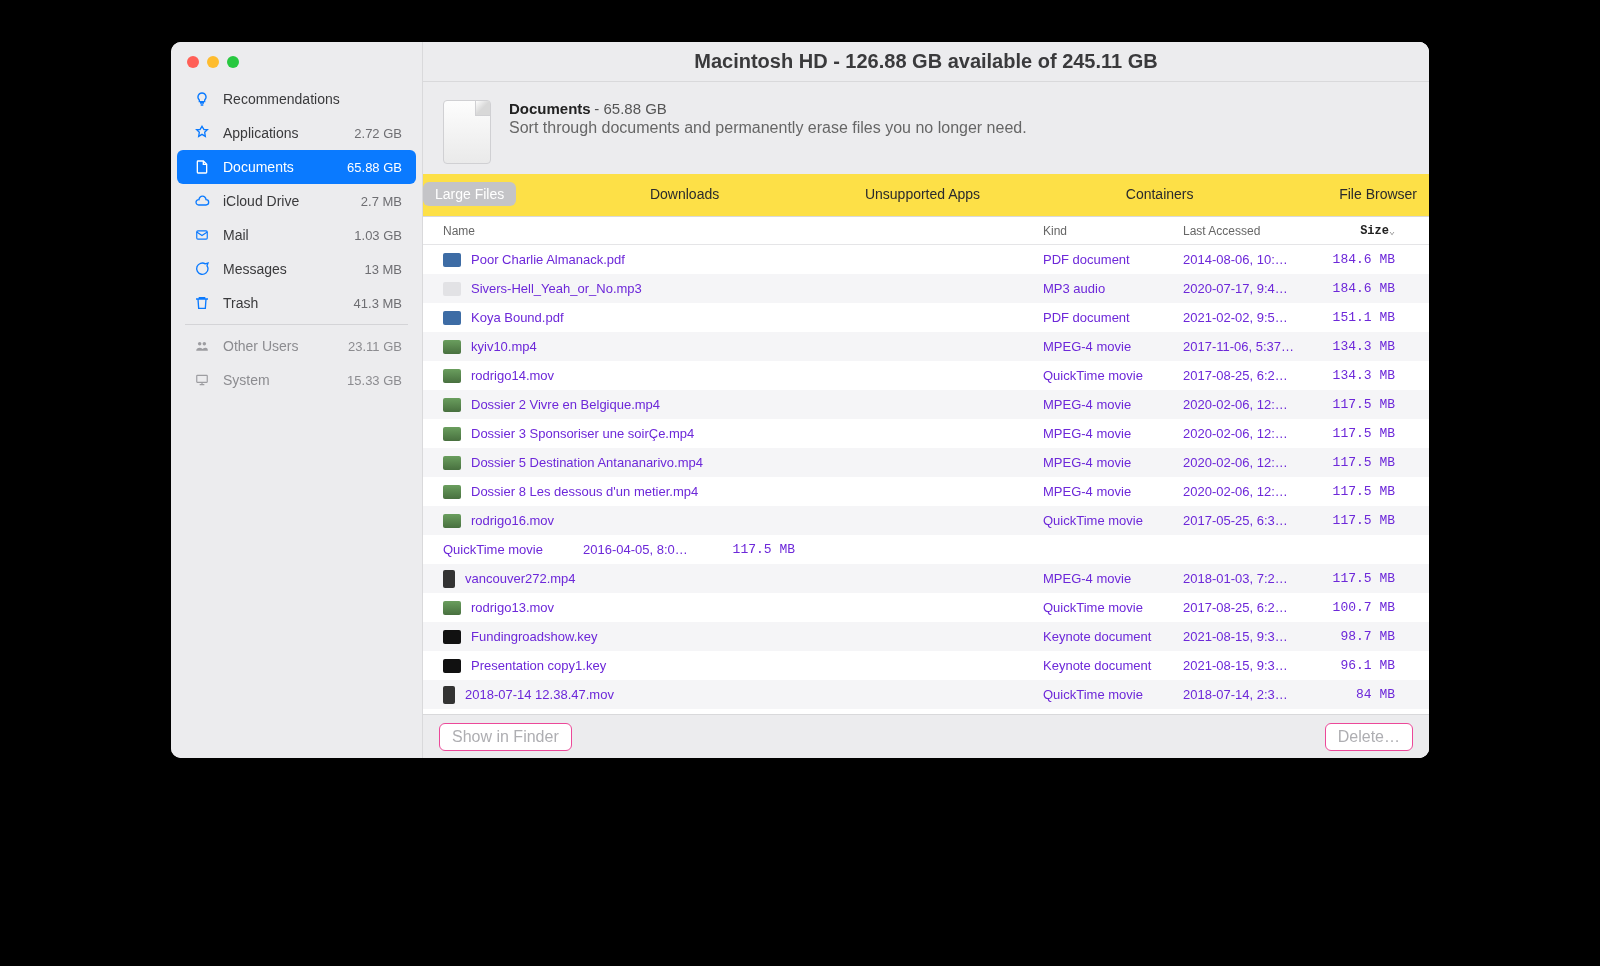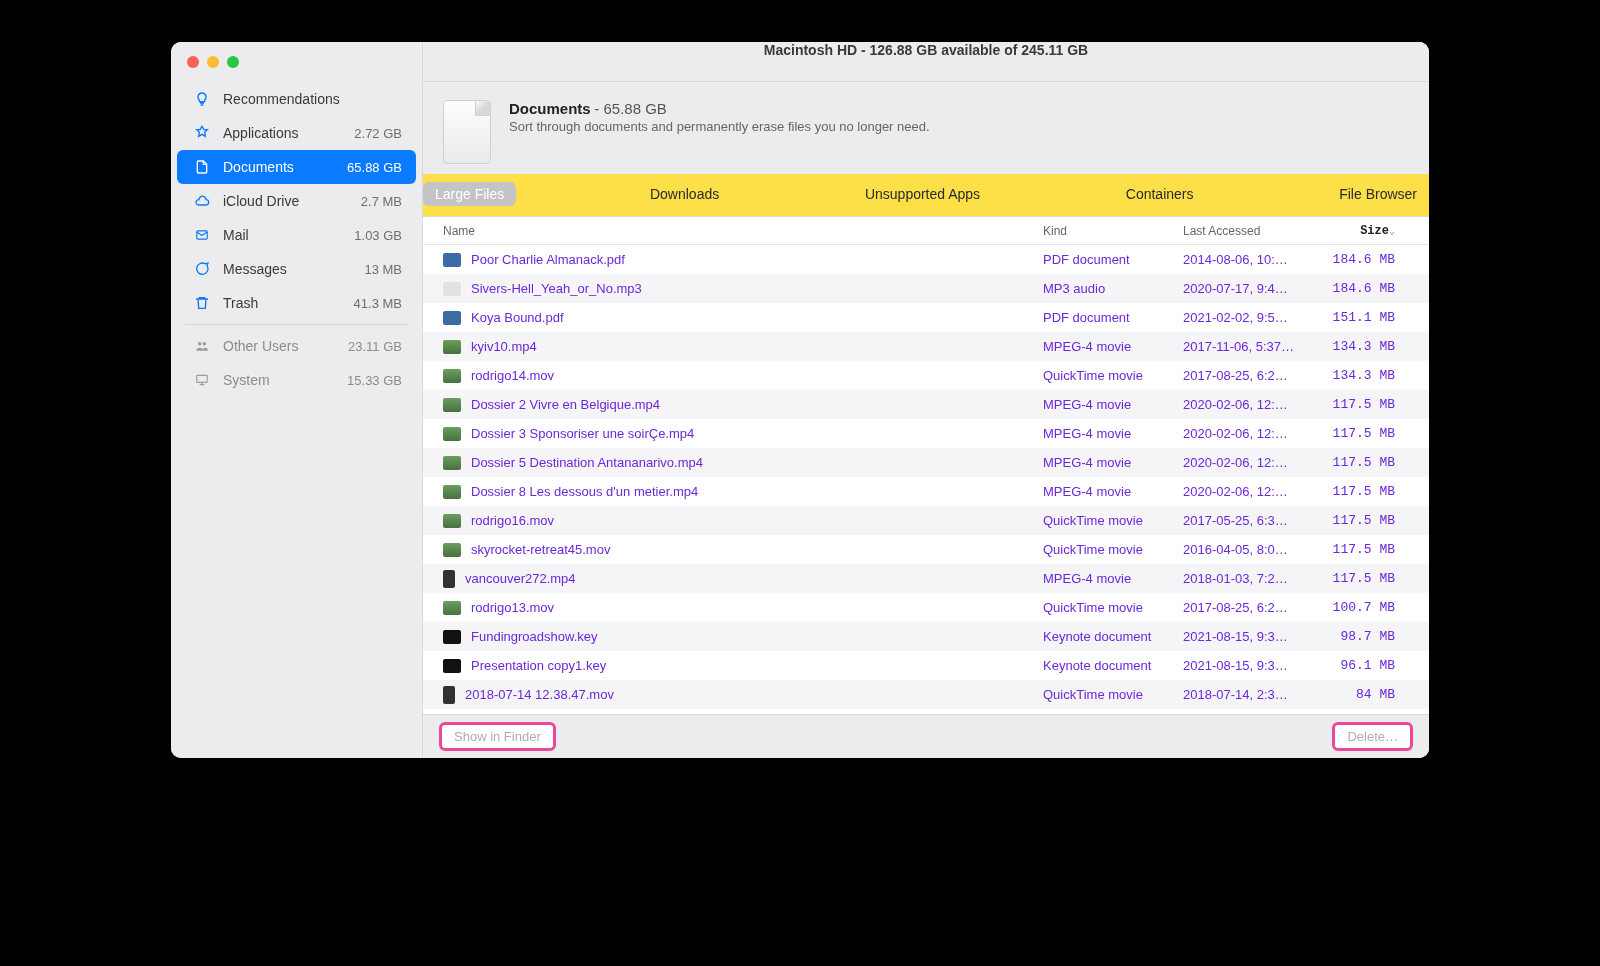--- a/index.html
+++ b/index.html
@@ -76,22 +76,23 @@
   
   .main {
     flex:1;
     display:flex;
     flex-direction:column;
     background:#fff;
   }
   .titlebar {
     height:40px;
     display:flex;
+    align-items:center;
     justify-content:center;
-    font-size:14px;
+    font-size:20px;
     font-weight:600;
     color:#3a3a3c;
     background:#ececee;
     border-bottom:1px solid #d9d9db;
   }
   .header-block {
     display:flex;
     gap:18px;
     padding:18px 20px 10px 20px;
     background:#ececee;
@@ -106,21 +107,21 @@
   .doc-icon::before{
     content:"";
     position:absolute; top:0; right:0;
     width:14px; height:14px;
     background:linear-gradient(135deg,#fdfdfd 0%,#d8d8d8 50%);
     border-left:1px solid #d0d0d3;
     border-bottom:1px solid #d0d0d3;
   }
   .header-text h2 { font-size:15px; font-weight:600; color:#222; display:inline;}
   .header-text .hsize { font-size:15px; font-weight:400; color:#555;}
-  .header-text p { font-size:13px; color:#666; margin-top:2px;}
+  .header-text p { font-size:16px; color:#666; margin-top:2px;}
   .tabs {
     display:flex;
     gap:24px;
     align-items:center;
     justify-content:space-between;
     padding:8px 0 10px 0;
     background:#fde047;
     border-bottom:1px solid #d9d9db;
   }
   .tab {
@@ -174,24 +175,24 @@
   .footer {
     height:44px;
     background:#ececee;
     border-top:1px solid #d9d9db;
     display:flex;
     align-items:center;
     justify-content:space-between;
     padding:0 16px;
   }
   .btn {
-    font-size:13px;
+    font-size:16px;
     color:#aeaeb2;
     background:#fff;
-    border:3px solid #ec4899;
+    border:1px solid #ec4899;
     border-radius:6px;
     padding:4px 12px;
     cursor:default;
   }
   .chev { font-size:10px; color:#888;}
 </style>
 </head>
 <body>
 
 <div class="window">
@@ -413,24 +414,20 @@
         <div class="row">
           <div class="col-name">
             <span class="thumb video"></span>
             <span>rodrigo16.mov</span>
           </div>
           <div class="col-kind">QuickTime movie</div>
           <div class="col-date">2017-05-25, 6:3…</div>
           <div class="col-size">117.5 MB</div>
         </div>
         <div class="row">
-          <div class="col-name">
-            <span class="thumb video"></span>
-            <span>skyrocket-retreat45.mov</span>
-          </div>
           <div class="col-kind">QuickTime movie</div>
           <div class="col-date">2016-04-05, 8:0…</div>
           <div class="col-size">117.5 MB</div>
         </div>
         <div class="row">
           <div class="col-name">
             <span class="thumb phone"></span>
             <span>vancouver272.mp4</span>
           </div>
           <div class="col-kind">MPEG-4 movie</div>

